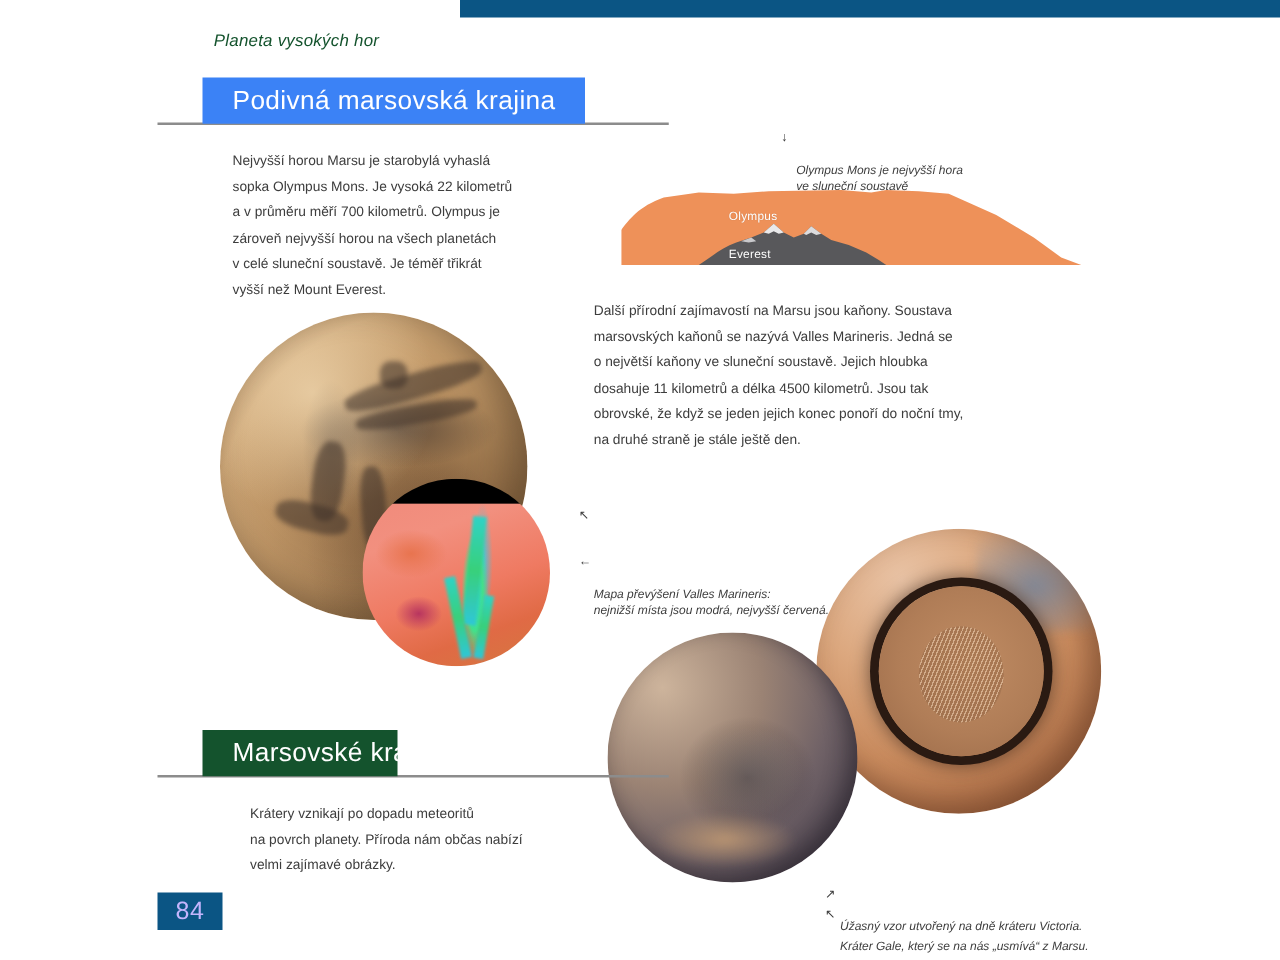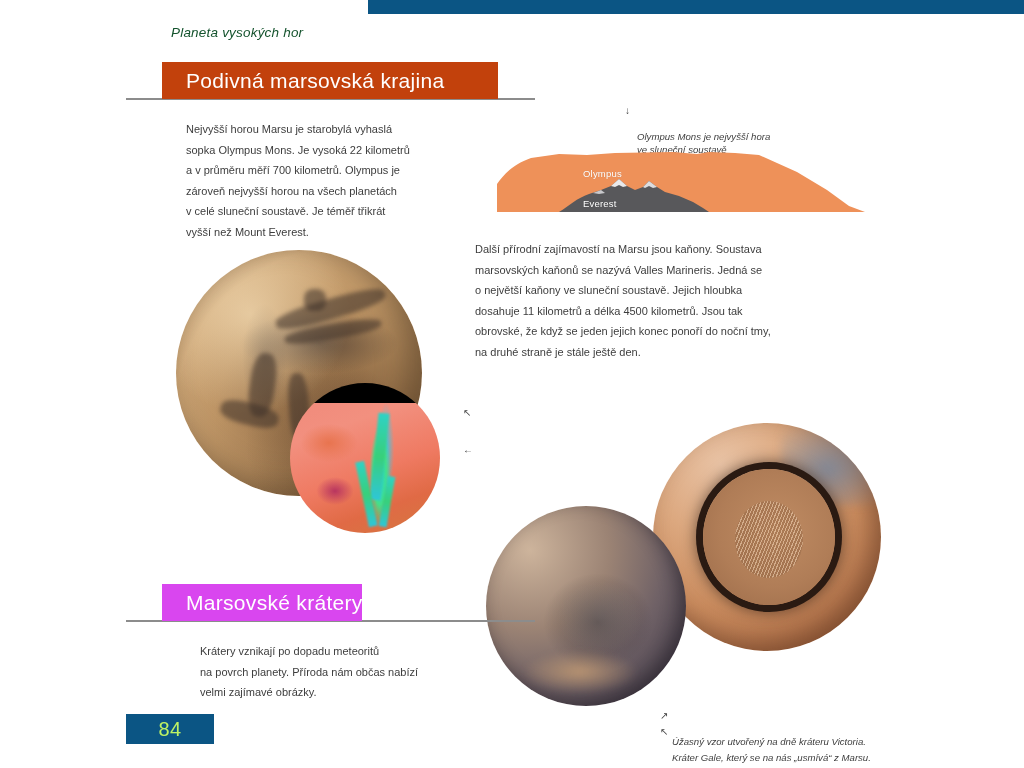--- a/index.html
+++ b/index.html
@@ -34,25 +34,25 @@
   }
   .sec .band span{
     font-size:21px;color:#ffffff;letter-spacing:.3px;
     font-weight:400;white-space:nowrap;
   }
   .sec .rule{
     position:absolute;height:2px;background:#8c8c8c;
   }
 
   #sec1{left:162px;top:62px;width:336px;}
-  #sec1 .band{width:336px;background:#c2410c;}
+  #sec1 .band{width:306px;background:#3b82f6;}
   #sec1 .rule{left:-36px;top:36px;width:409px;}
 
   #sec2{left:162px;top:584px;width:196px;}
-  #sec2 .band{width:200px;background:#d946ef;}
+  #sec2 .band{width:156px;background:#14532d;}
   #sec2 .rule{left:-36px;top:36px;width:409px;}
 
   
   .body-text{
     position:absolute;
     font-size:11px;line-height:20.6px;color:#3d3d3d;
     white-space:pre-line;
   }
   #text-olympus{left:186px;top:119px;width:290px;}
   #text-valles{left:475px;top:239px;width:380px;}
@@ -160,22 +160,22 @@
     filter:blur(.3px);
   }
   #crater-victoria .sky{
     position:absolute;left:56%;top:-4%;width:52%;height:40%;
     background:radial-gradient(ellipse at 40% 60%, rgba(96,128,166,.70) 0%, rgba(96,128,166,0) 70%);
     filter:blur(4px);
   }
 
   
   #page-number{
-    position:absolute;left:126px;top:714px;width:88px;height:30px;
-    background:#0b5584;color:#bef264;
+    position:absolute;left:126px;top:714px;width:52px;height:30px;
+    background:#0b5584;color:#c4b5fd;
     display:flex;align-items:center;justify-content:center;
     font-size:20px;letter-spacing:.5px;
   }
 </style>
 </head>
 <body>
 
 <div class="page">
 
   <div class="top-bar"></div>
@@ -236,20 +236,22 @@
     <div class="canyon" style="left:56%;top:20%;width:7%;height:58%;transform:rotate(6deg);"></div>
     <div class="canyon" style="left:48%;top:52%;width:6%;height:44%;transform:rotate(-12deg);"></div>
     <div class="canyon" style="left:62%;top:62%;width:5%;height:34%;transform:rotate(10deg);"></div>
   </div>
 
   <div class="caption" id="cap-valles-1">
     <span class="arw">↖</span>
   </div>
   <div class="caption" id="cap-valles-2">
     <span class="arw">←</span>
+    <span>Mapa převýšení Valles Marineris:
+   nejnižší místa jsou modrá, nejvyšší červená.</span>
   </div>
 
   <div class="photo" id="crater-victoria">
     <div class="sky"></div>
     <div class="bowl"></div>
     <div class="dunes"></div>
   </div>
   <div class="photo" id="crater-gale">
     <div class="rimlight"></div>
   </div>

